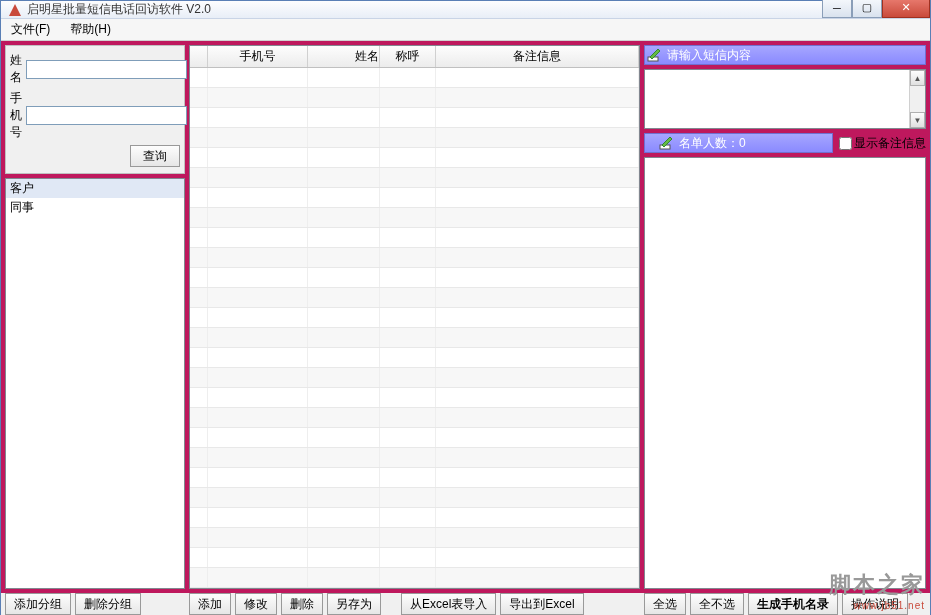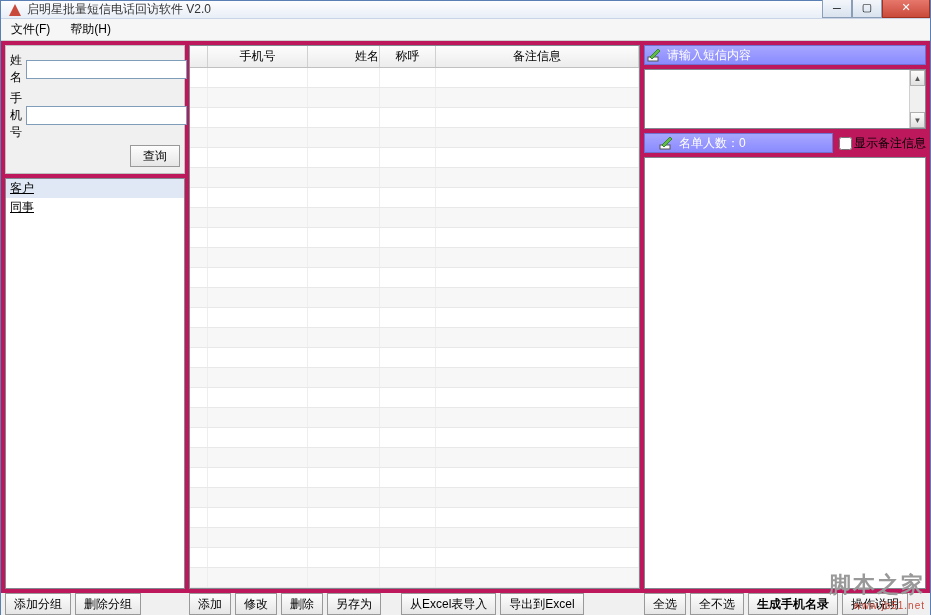--- a/index.html
+++ b/index.html
@@ -15,21 +15,21 @@
 .menubar { height: 22px; background: #f6f6f6; border-bottom: 1px solid #d0d0d0; display: flex; align-items: center; padding-left: 4px; gap: 8px; }
 .menu-item { padding: 2px 6px; cursor: pointer; }
 .content { flex: 1; display: flex; padding: 4px; gap: 4px; background: #be185d; }
 .col-left { width: 180px; display: flex; flex-direction: column; gap: 4px; }
 .search-panel { border: 1px solid #c0c0c0; background: #f0f0f0; padding: 6px 4px; }
 .form-row { display: flex; align-items: center; margin-bottom: 4px; }
 .form-label { width: 44px; text-align: justify; text-align-last: justify; margin-right: 4px; }
 .form-input { flex: 1; height: 19px; border: 1px solid #7f9db9; background: #fff; padding: 0 2px; font-size: 12px; }
 .btn { height: 22px; padding: 0 12px; border: 1px solid #999; background: linear-gradient(#fdfdfd, #e6e6e6); cursor: pointer; font-size: 12px; font-family: inherit; }
 .btn-row { text-align: right; margin-top: 0; }
-.group-list { flex: 1; border: 1px solid #828790; background: #fff; overflow: auto; text-decoration: underline; }
+.group-list { flex: 1; border: 1px solid #828790; background: #fff; overflow: auto; }
 .group-item { padding: 1px 4px; cursor: pointer; }
 .group-item.sel { background: #e0e8f5; }
 .col-mid { flex: 1; display: flex; flex-direction: column; }
 .grid { flex: 1; border: 1px solid #828790; background: #fff; display: flex; flex-direction: column; overflow: hidden; }
 .grid-header { display: flex; background: linear-gradient(#fdfdfd, #ececec); border-bottom: 1px solid #c0c0c0; }
 .grid-hcell { border-right: 1px solid #d0d0d0; padding: 2px 0; text-align: center; font-size: 12px; }
 .gc0 { width: 18px; } .gc1 { width: 100px; } .gc2 { width: 72px; text-align: right; } .gc3 { width: 56px; } .gc4 { flex: 1; }
 .grid-body { flex: 1; overflow: auto; }
 .grid-row { display: flex; height: 20px; border-bottom: 1px solid #e8e8e8; }
 .grid-row:nth-child(even) { background: #f7f7f7; }

